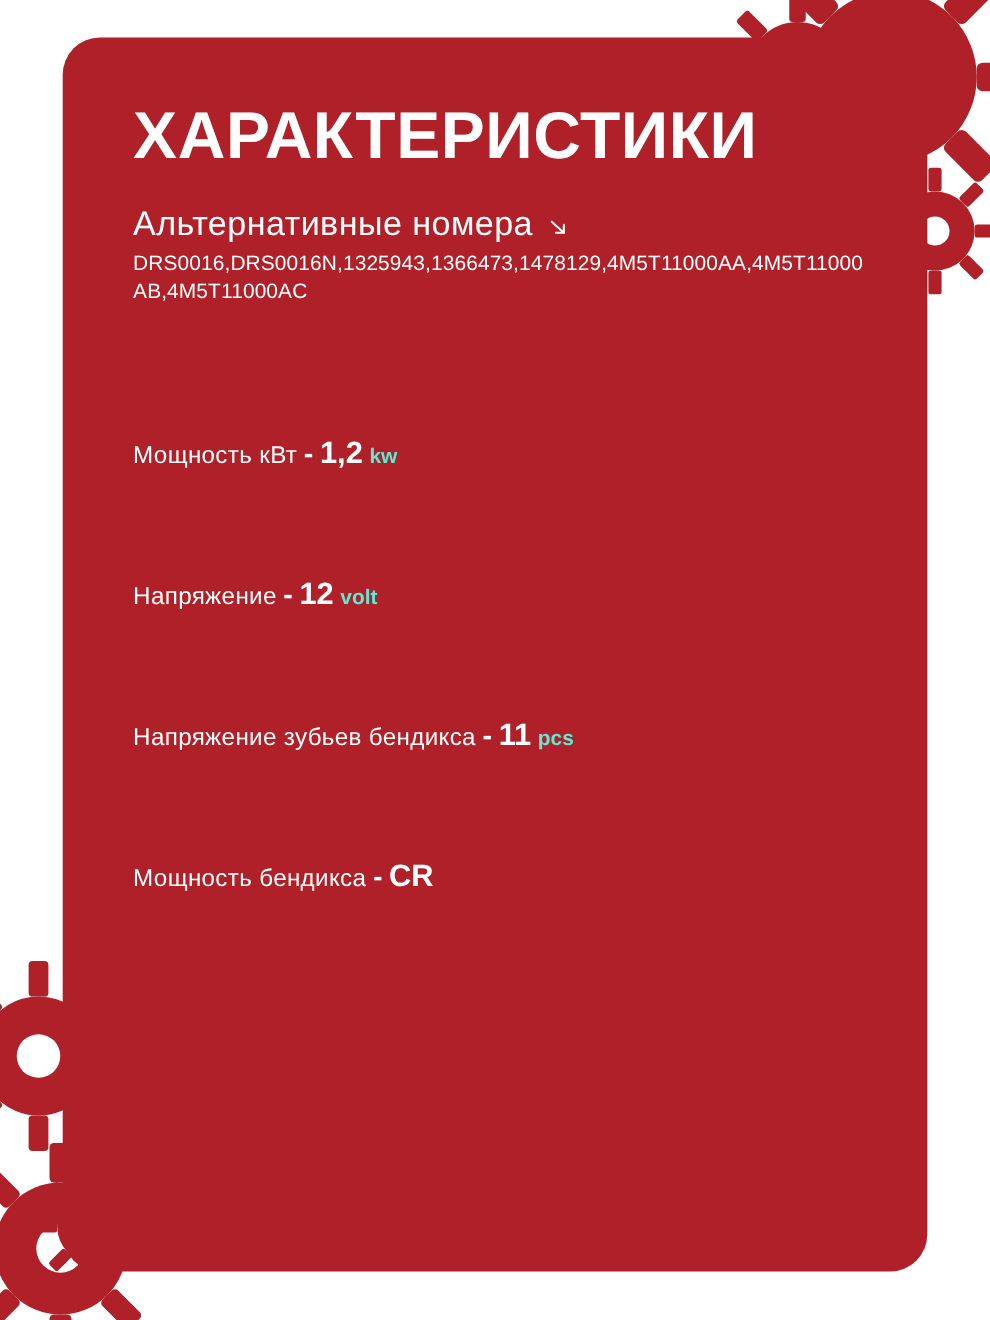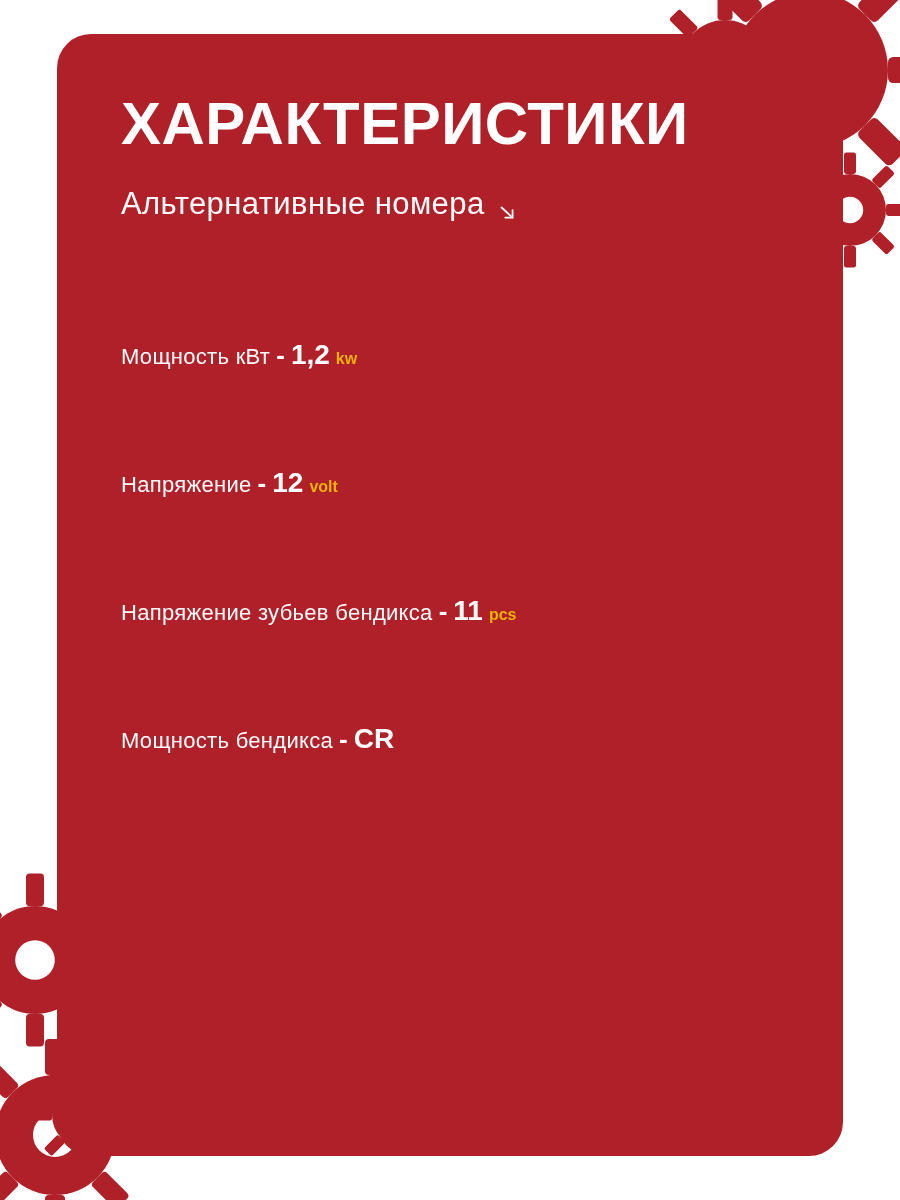--- a/index.html
+++ b/index.html
@@ -59,21 +59,20 @@
 
   .alt-block {
     margin: 32px 0 0 12px;
   }
   .alt-heading {
     font-size: 31px;
     font-weight: 400;
     letter-spacing: 0.4px;
     color: #ffffff;
     display: flex;
-    align-items: center;
     gap: 12px;
     line-height: 1.1;
   }
   .alt-heading .caps {
     font-size: 31px;
   }
   .arrow-icon {
     display: inline-block;
     width: 22px;
     height: 22px;
@@ -113,23 +112,23 @@
     padding: 0 6px;
     vertical-align: baseline;
   }
   .spec-value {
     font-size: 28px;
     font-weight: 700;
     color: #ffffff;
     vertical-align: baseline;
   }
   .spec-unit {
-    font-size: 16px;
+    font-size: 19px;
     font-weight: 700;
-    color: #eab308;
+    color: #5eead4;
     padding-left: 6px;
     vertical-align: baseline;
   }
 </style>
 </head>
 <body>
 
 <div class="page">
 
   <div class="gear-layer">
@@ -234,20 +233,21 @@
     <div class="alt-block">
       <div class="alt-heading">
         <span class="caps">Альтернативные номера</span>
         <span class="arrow-icon">
           <svg width="22" height="22" viewBox="0 0 24 24" fill="none" stroke="#ffffff" stroke-width="2" stroke-linecap="round" stroke-linejoin="round">
             <line x1="5" y1="6" x2="17" y2="17"></line>
             <polyline points="17,9 17,17 9,17"></polyline>
           </svg>
         </span>
       </div>
+      <div class="alt-numbers">DRS0016,DRS0016N,1325943,1366473,1478129,4M5T11000AA,4M5T11000AB,4M5T11000AC</div>
     </div>
 
     <div class="specs">
 
       <div class="spec-row">
         <span class="spec-label">Мощность кВт</span><span class="spec-dash">-</span><span class="spec-value">1,2</span><span class="spec-unit">kw</span>
       </div>
 
       <div class="spec-row">
         <span class="spec-label">Напряжение</span><span class="spec-dash">-</span><span class="spec-value">12</span><span class="spec-unit">volt</span>

